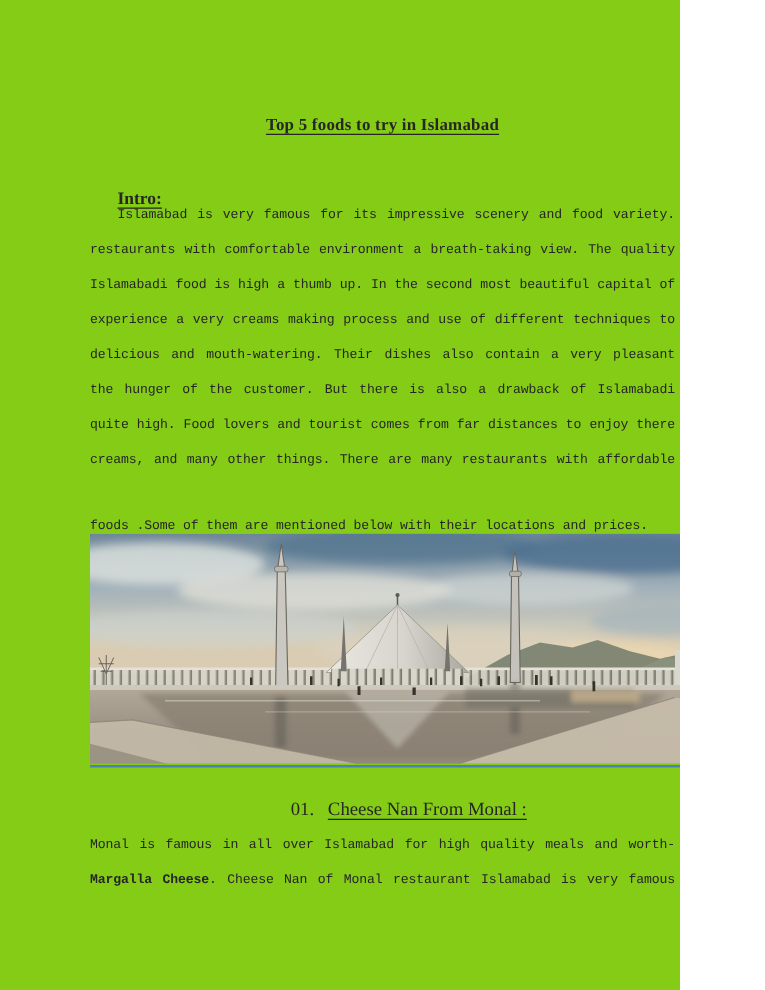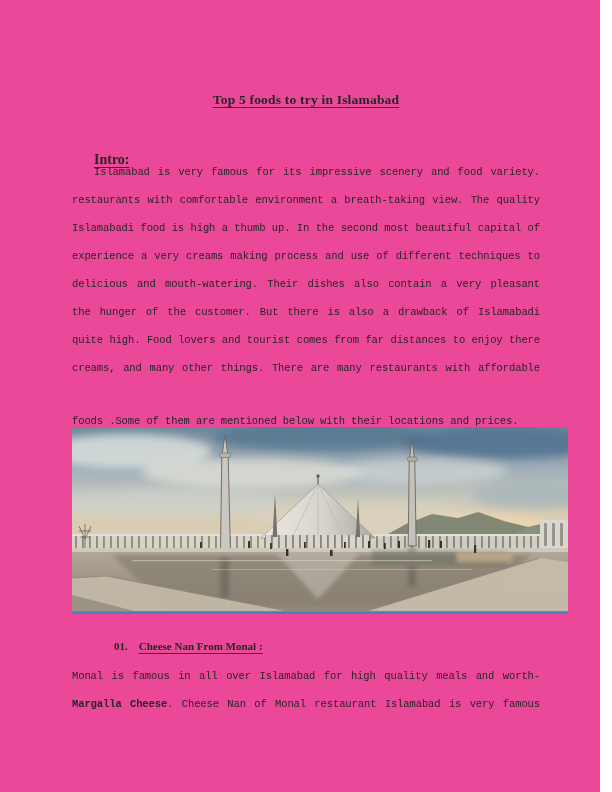--- a/index.html
+++ b/index.html
@@ -1,19 +1,19 @@
 <!DOCTYPE html>
 <html><head>
 <meta charset="utf-8">
 <style>
   html,body{margin:0;padding:0;background:#ffffff;}
   .page{
     position:relative;
-    width:600px;height:792px;
-    background:#ec4899;
+    width:544px;height:792px;
+    background:#84cc16;
     overflow:hidden;
     font-family:"Liberation Serif","DejaVu Serif",serif;
     color:#262626;
   }
   .content{position:absolute;left:72px;top:0;width:468px;}
 
   .doc-title{
     position:absolute;top:92px;left:0;width:468px;
     text-align:center;font-size:13.5px;font-weight:bold;
     text-decoration:underline;text-decoration-skip-ink:none;text-underline-offset:3px;
@@ -35,21 +35,21 @@
   }
   .jline.first{text-indent:22px;}
   .jline.last{text-align-last:left;margin-top:25px;}
 
   .figure-wrap{position:absolute;top:427px;left:0;width:496px;}
   .figure-photo{display:block;width:496px;height:184px;}
   .figure-rule{width:496px;height:2px;margin-top:1px;background:#4d7ebf;}
 
   .sec-heading{
     position:absolute;top:640px;left:0;width:468px;
-    font-size:11px;font-weight:bold;white-space:nowrap;
+    font-size:15px;font-weight:normal;white-space:nowrap;text-align:center;
   }
   .sec-number{display:inline-block;margin-left:42px;}
   .sec-title{
     display:inline-block;margin-left:11px;
     text-decoration:underline;text-decoration-skip-ink:none;text-underline-offset:3px;
   }
   .bold{font-weight:bold;}
 </style>
 </head>
 <body>

